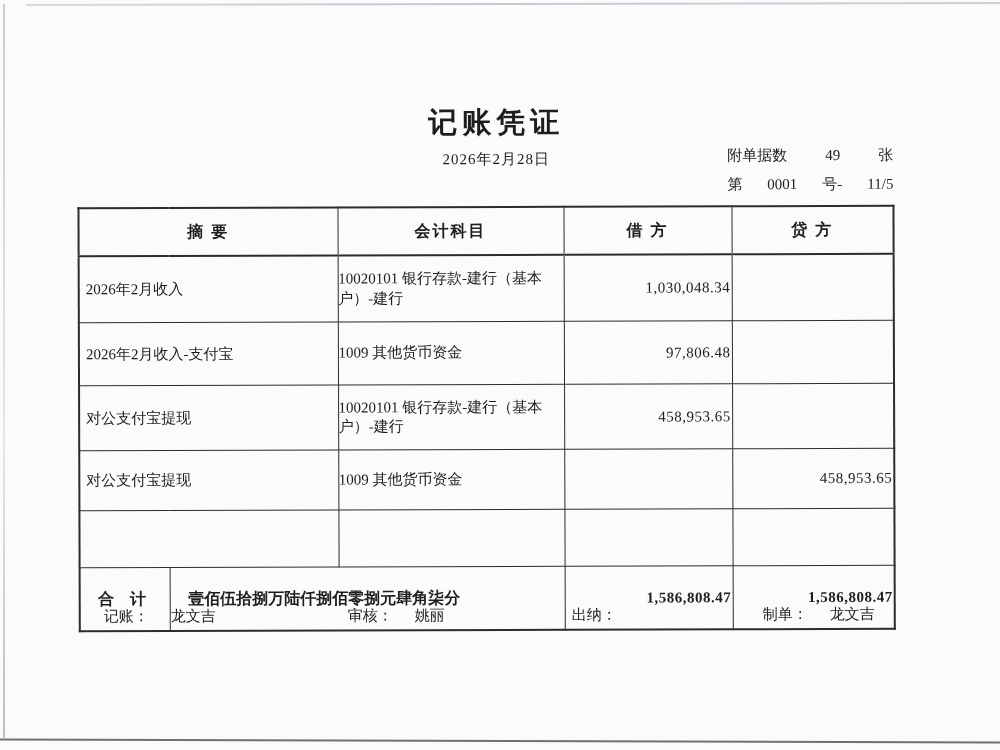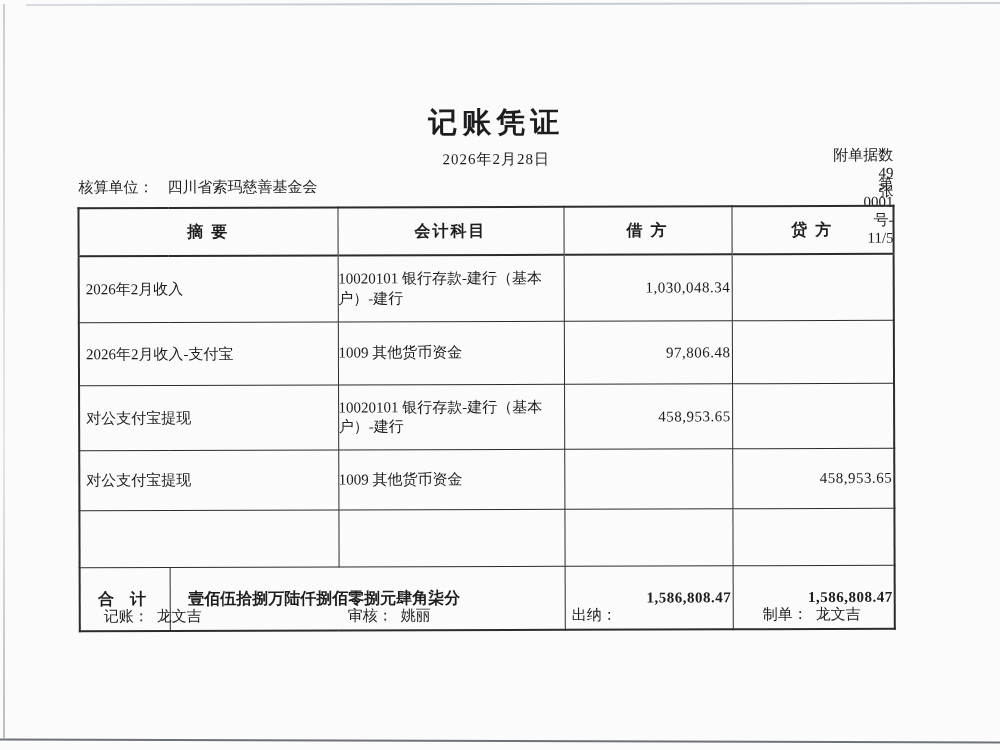--- a/index.html
+++ b/index.html
@@ -39,21 +39,21 @@
     font-size: 29px; font-weight: bold; letter-spacing: 5px;
   }
   .date-line {
     position: absolute; left: 0; top: 150px; width: 994px;
     text-align: center;
     font-size: 15px; letter-spacing: 1px;
   }
   .ref-block {
     position: absolute; left: 728px; width: 166px; font-size: 15px;
   }
-  .ref-row { display: flex; justify-content: space-between; align-items: flex-end; flex-direction: column; }
+  .ref-row { display: flex; justify-content: space-between; align-items: center; }
   .ref-attach { top: 147px; }
   .ref-number { top: 176px; }
   .unit-line {
     position: absolute; left: 79px; top: 177px; font-size: 15px;
     display: flex; gap: 14px;
   }
   table.voucher {
     position: absolute; left: 78px; top: 206px;
     width: 815px;
     border-collapse: collapse; table-layout: fixed;
@@ -77,21 +77,21 @@
   tr.r3 td { height: 60px; }
   tr.r4 td { height: 55px; }
   tr.r5 td { height: 52px; }
   tr.total td, tr.total th { height: 60px; font-weight: bold; }
   tr.total th.total-label { letter-spacing: 6px; font-size: 16px; text-align: center; }
   tr.total td.words { padding-left: 18px; font-size: 16px; text-align: left; }
   .footer-line {
     position: absolute; top: 606px; left: 0; width: 1000px;
     font-size: 15px;
   }
-  .sign { position: absolute; display: flex; gap: 8px; white-space: nowrap; }
+  .sign { position: absolute; display: flex; gap: 22px; white-space: nowrap; }
   .sign-bookkeeper { left: 103px; }
   .sign-reviewer   { left: 347px; }
   .sign-cashier    { left: 571px; }
   .sign-preparer   { left: 762px; }
 </style>
 </head>
 <body>
 
 <div class="edge-top"></div>
 <div class="edge-left"></div>
@@ -107,24 +107,20 @@
     <span>49</span>
     <span>张</span>
   </div>
   <div class="ref-block ref-row ref-number">
     <span>第</span>
     <span>0001</span>
     <span>号-</span>
     <span>11/5</span>
   </div>
 
-  <div class="unit-line">
-    <span>核算单位：</span>
-    <span>四川省索玛慈善基金会</span>
-  </div>
 
   <table class="voucher">
     <colgroup>
       <col style="width:90px">
         <col style="width:169px">
         <col style="width:226px">
       <col style="width:168px">
         <col style="width:162px">
     </colgroup>
     <tbody>

